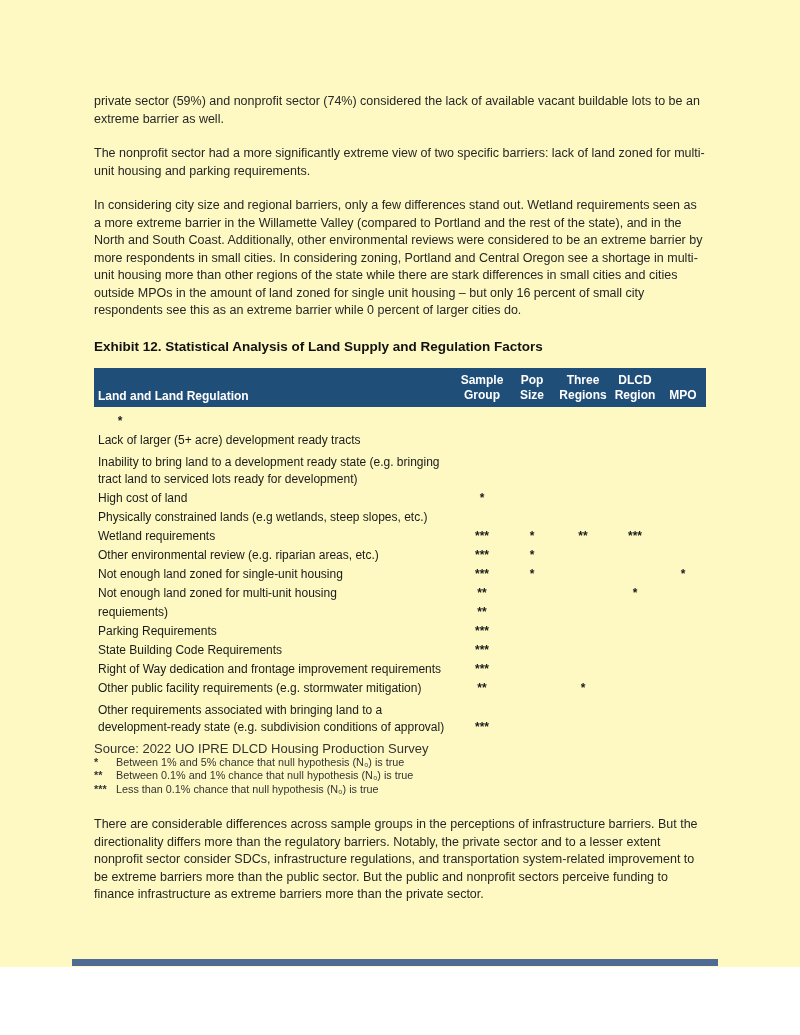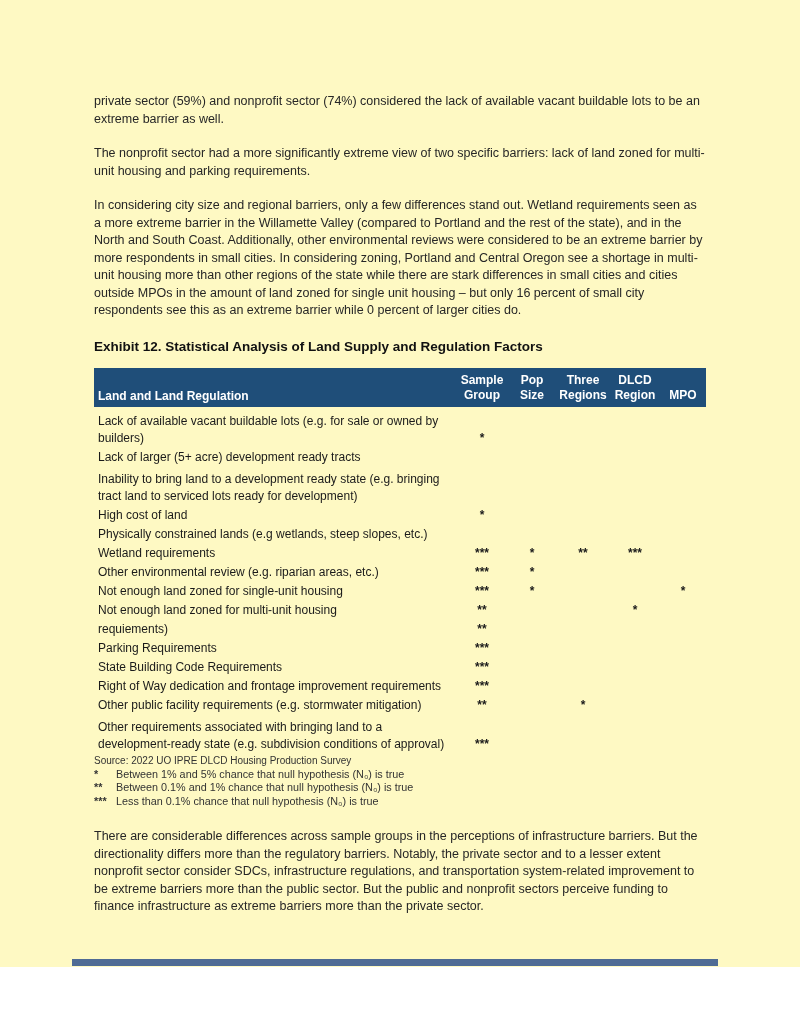--- a/index.html
+++ b/index.html
@@ -91,22 +91,23 @@
     font-weight: bold;
     color: #1a1a1a;
   }
   .tstar.c0 { width: 52px; }
   .tstar.c1 { width: 48px; }
   .tstar.c2 { width: 54px; }
   .tstar.c3 { width: 50px; }
   .tstar.c4 { width: 46px; }
   
   .source-line {
-    font-size: 10px;
+    font-size: 13px;
     line-height: 14px;
+    margin-top: 5px;
     color: #333333;
   }
   .footnote {
     display: flex;
     font-size: 10.8px;
     line-height: 13.6px;
     color: #333333;
   }
   .fn-marker { width: 22px; flex: none; font-weight: bold; }
   .closing-para { margin-top: 20px; margin-bottom: 0; }
@@ -177,21 +178,20 @@
           <span>DLCD</span>
           <span>Region</span>
         </div>
         <div class="th-col c4">
           <span></span>
           <span>MPO</span>
         </div>
       </div>
       <div class="tbody">
           <div class="trow">
-            <div class="tlabel">Lack of available vacant buildable lots (e.g. for sale or owned by builders)</div>
             <div class="tstar c0">*</div>
             <div class="tstar c1"></div>
             <div class="tstar c2"></div>
             <div class="tstar c3"></div>
             <div class="tstar c4"></div>
           </div>
           <div class="trow">
             <div class="tlabel">Lack of larger (5+ acre) development ready tracts</div>
             <div class="tstar c0"></div>
             <div class="tstar c1"></div>

